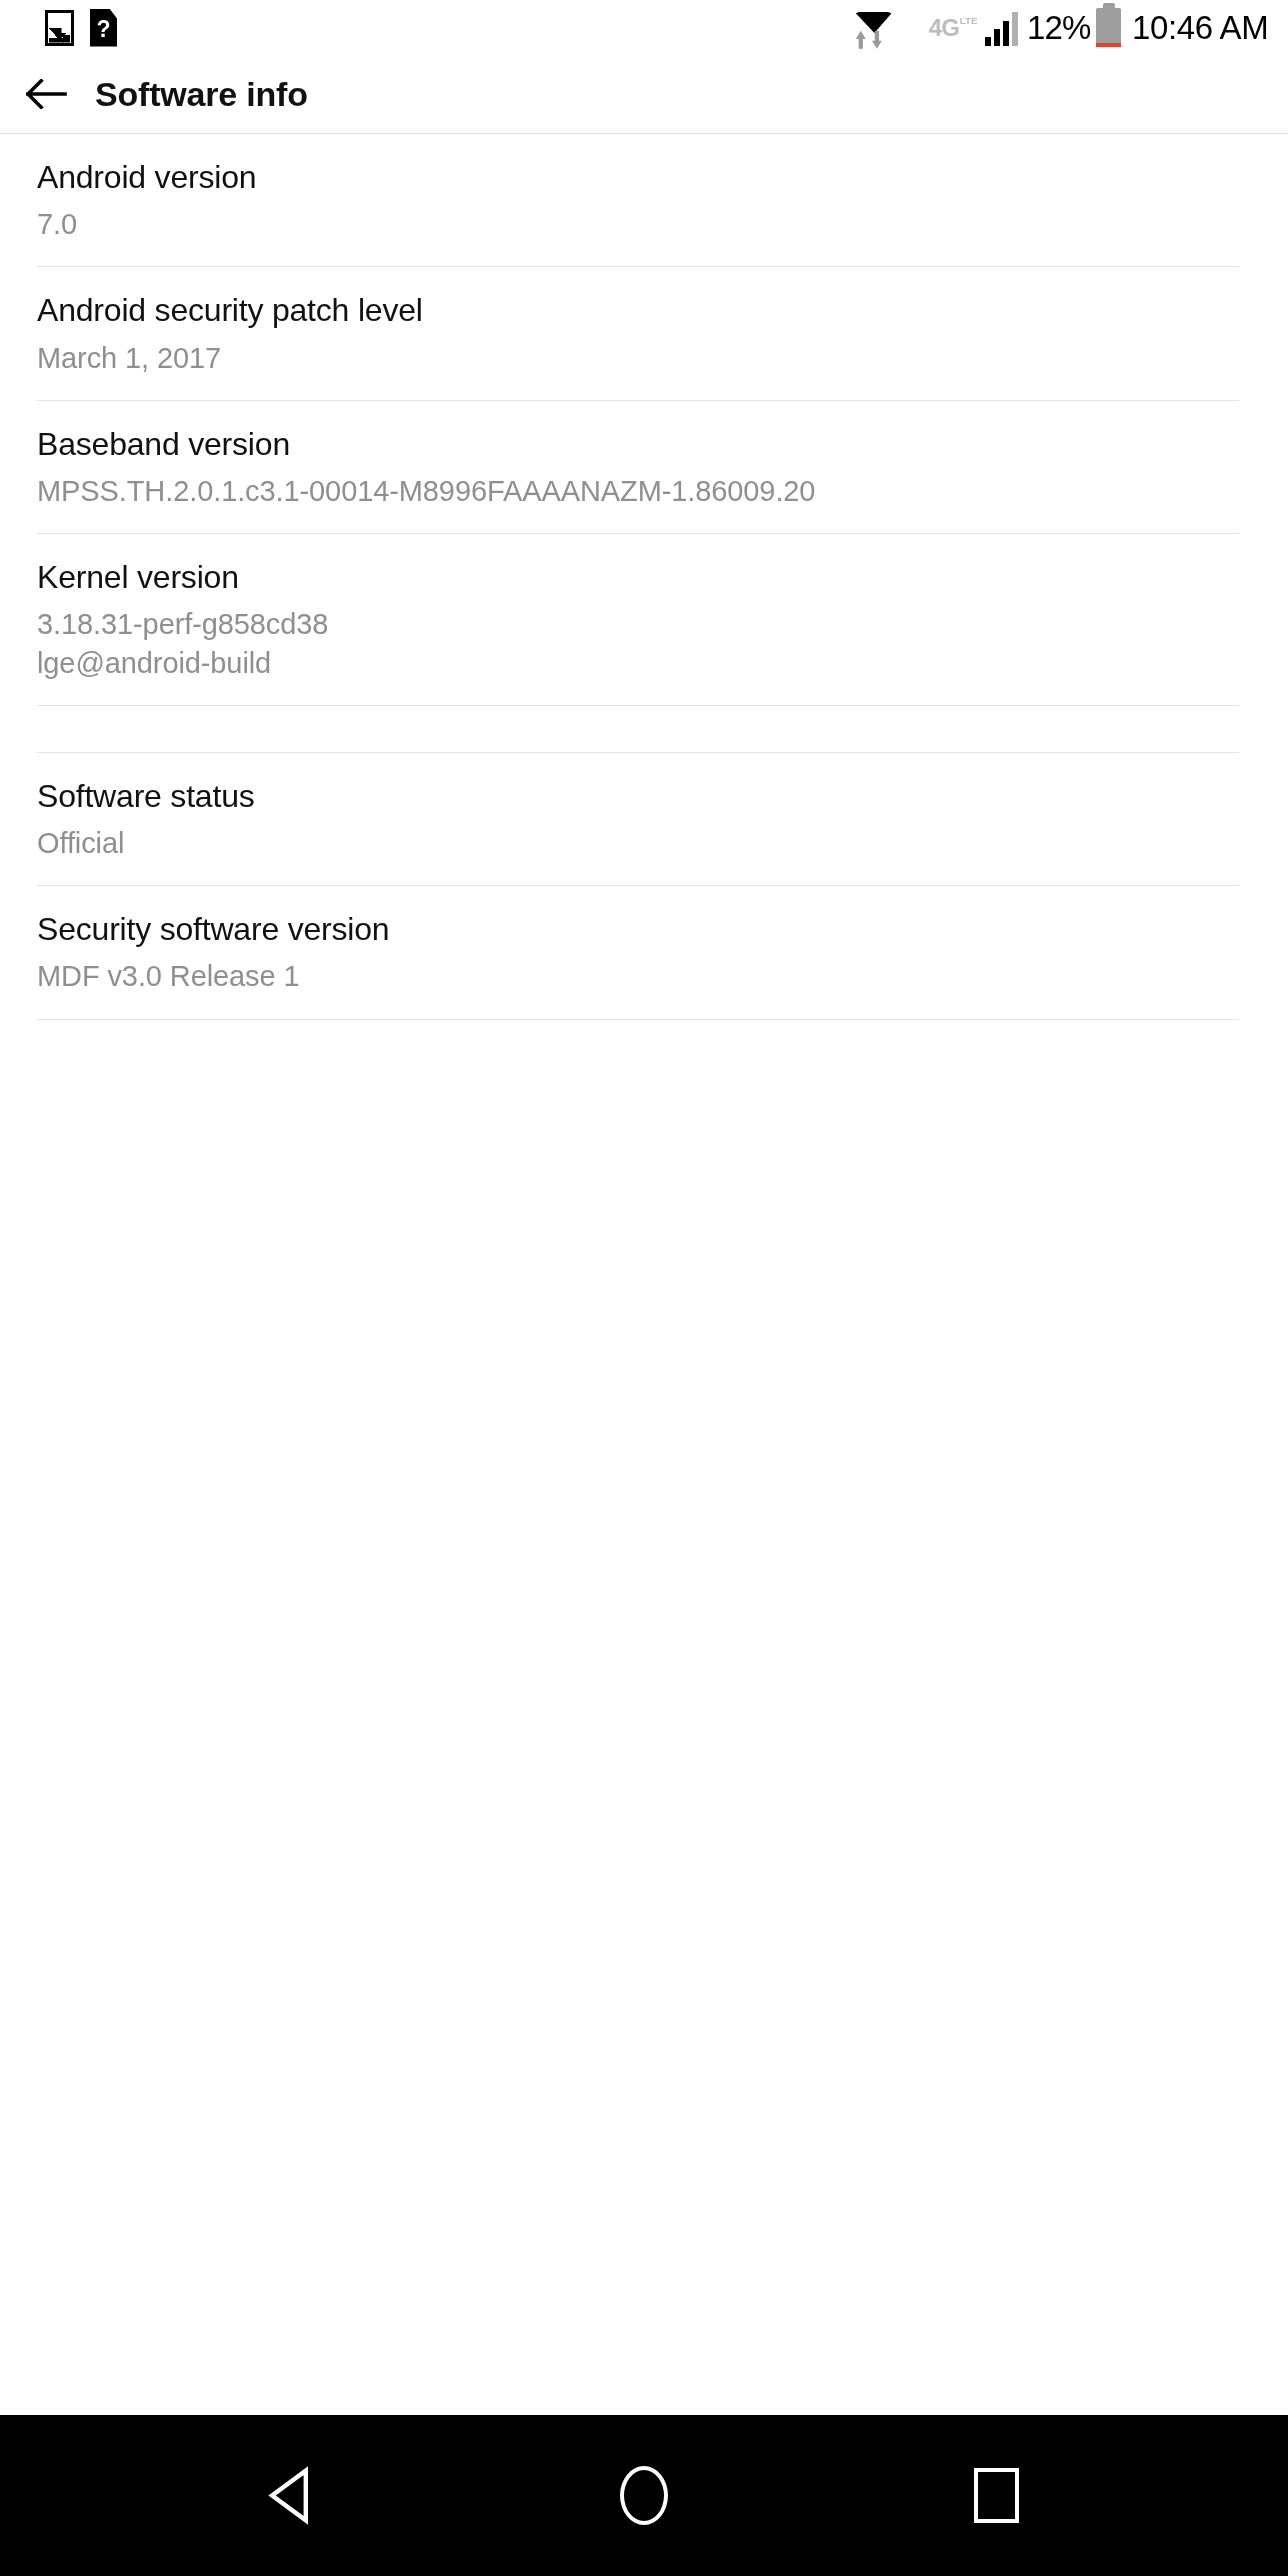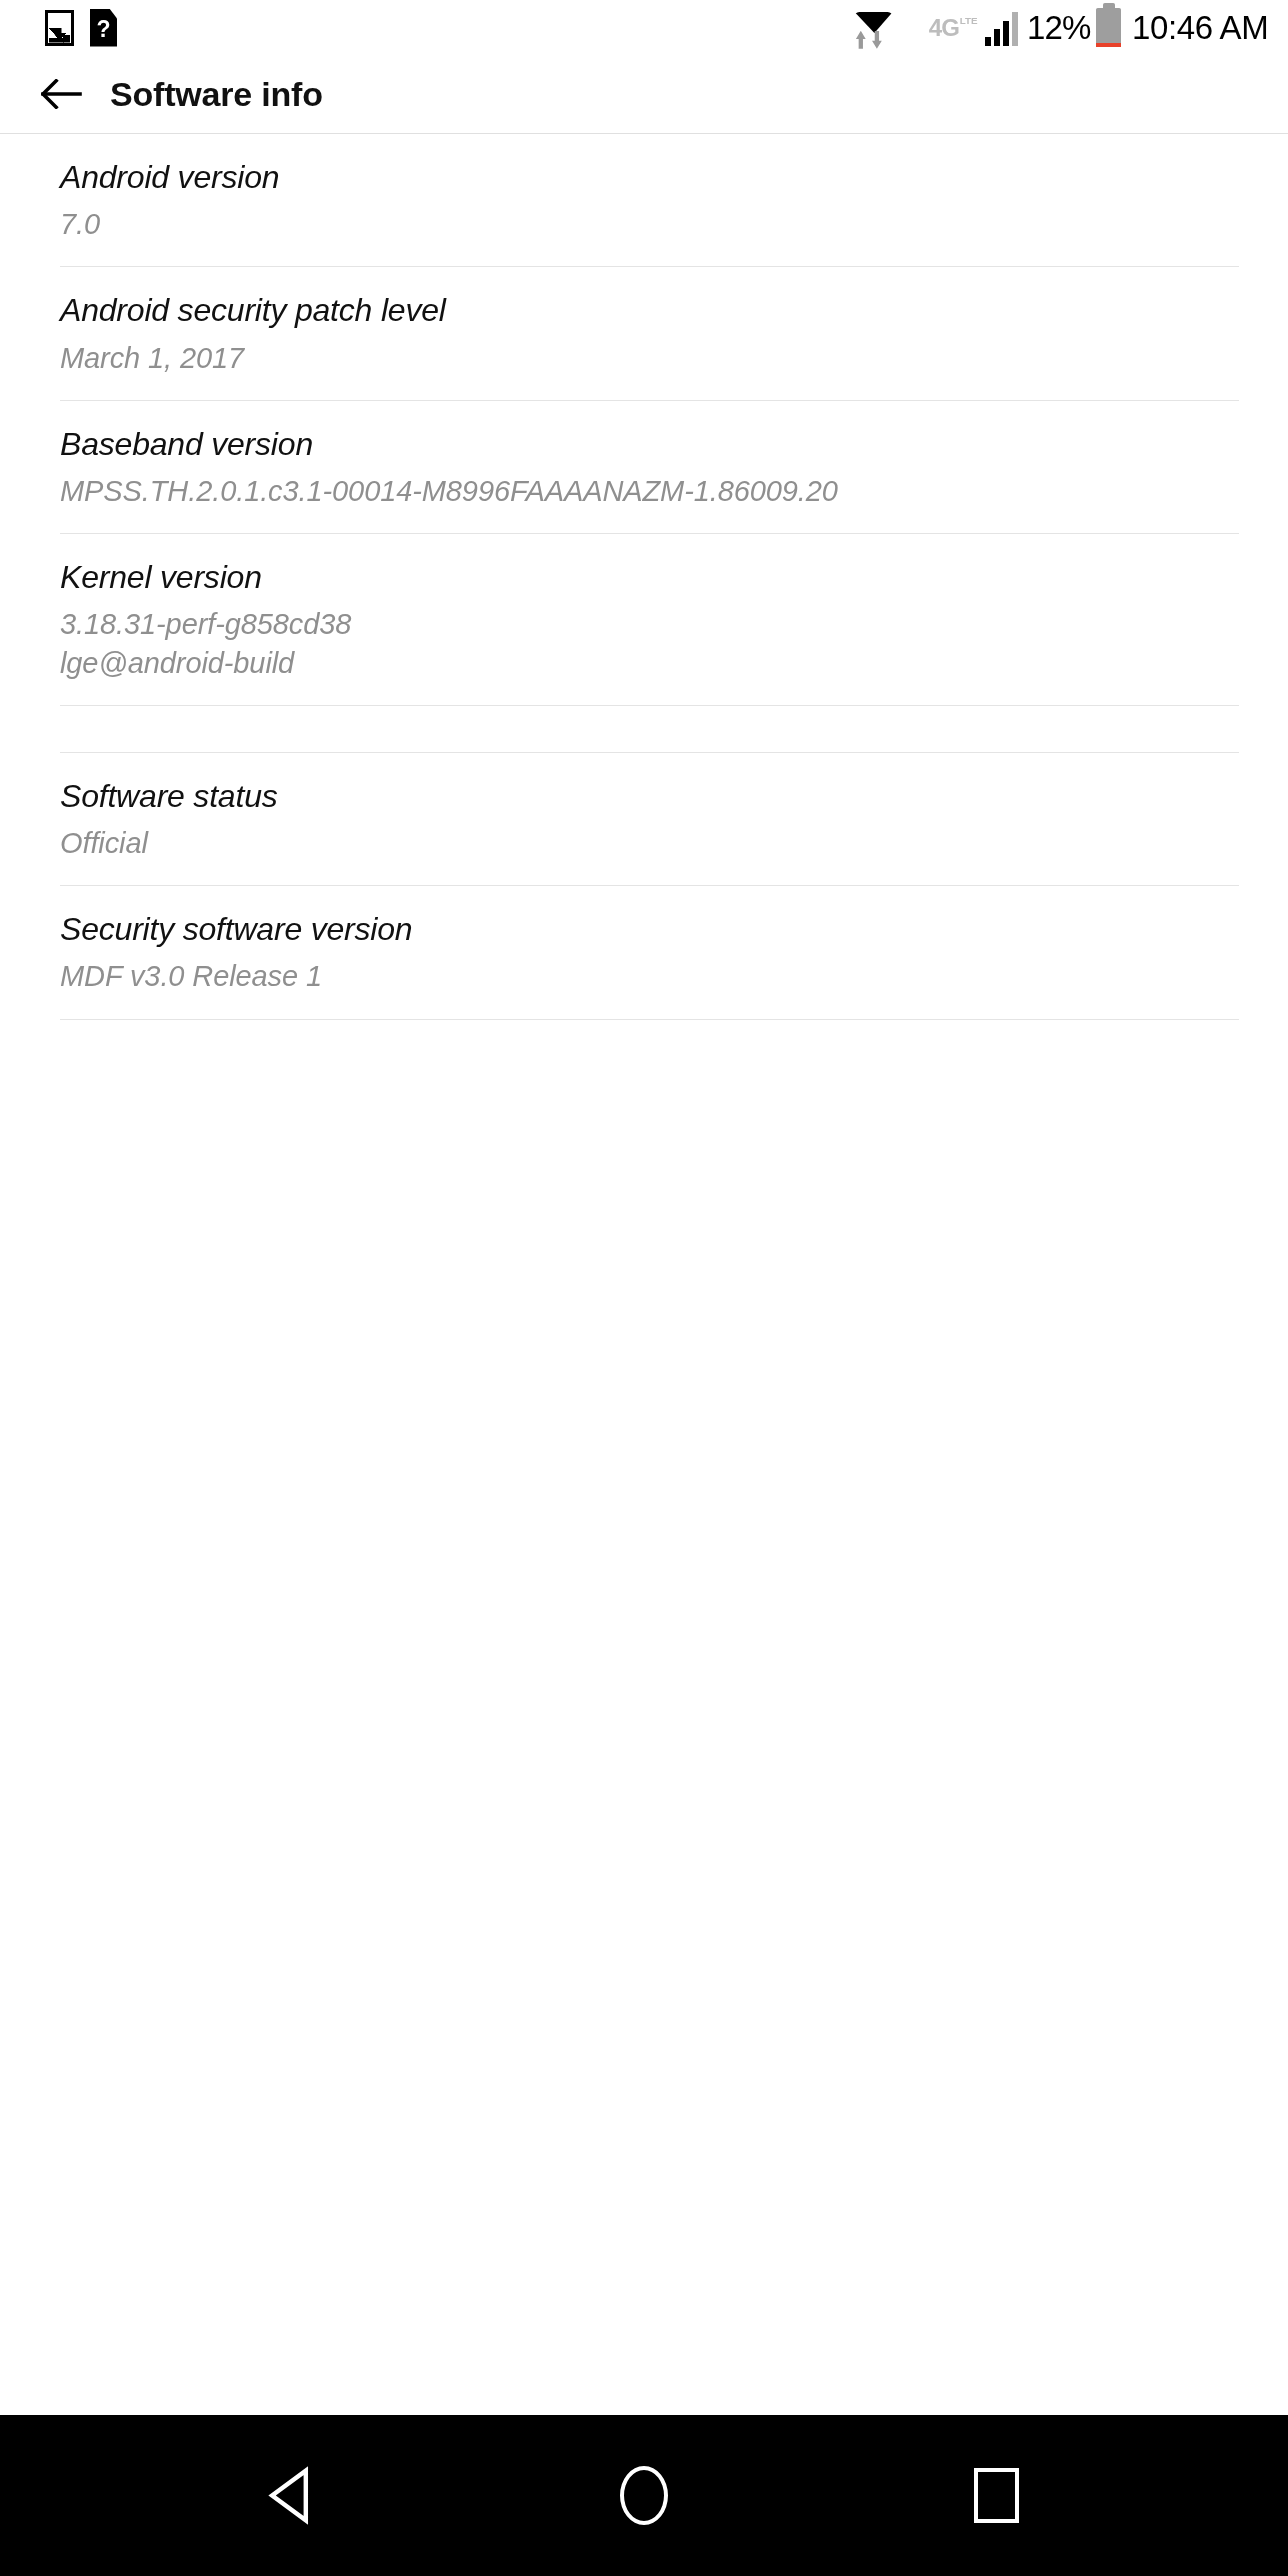--- a/index.html
+++ b/index.html
@@ -146,21 +146,21 @@
     letter-spacing:-0.4px;
     line-height:1;
   }
 
   
   .appbar {
     flex:0 0 79px;
     height:79px;
     display:flex;
     align-items:center;
-    padding-left:35px;
+    padding-left:20px;
     background:#ffffff;
     border-bottom:1.8px solid #e0e0e0;
   }
   .back-btn {
     width:52px; height:52px;
     display:flex; align-items:center; justify-content:center;
     flex:0 0 52px;
   }
   .appbar-title {
     font-size:34px;
@@ -170,22 +170,21 @@
     letter-spacing:-0.2px;
   }
 
   
   .content {
     flex:1 1 auto;
     background:#ffffff;
     overflow:hidden;
   }
   .row {
-    padding:23px 49px 0 60px;
-    font-style:italic;
+    padding:23px 49px 0 37px;
   }
   .row-inner {
     padding-bottom:23px;
     border-bottom:1.8px solid #e4e4e4;
   }
   .row:last-child .row-inner { }
   .row-title {
     font-size:32px;
     color:#111111;
     line-height:1.28;

